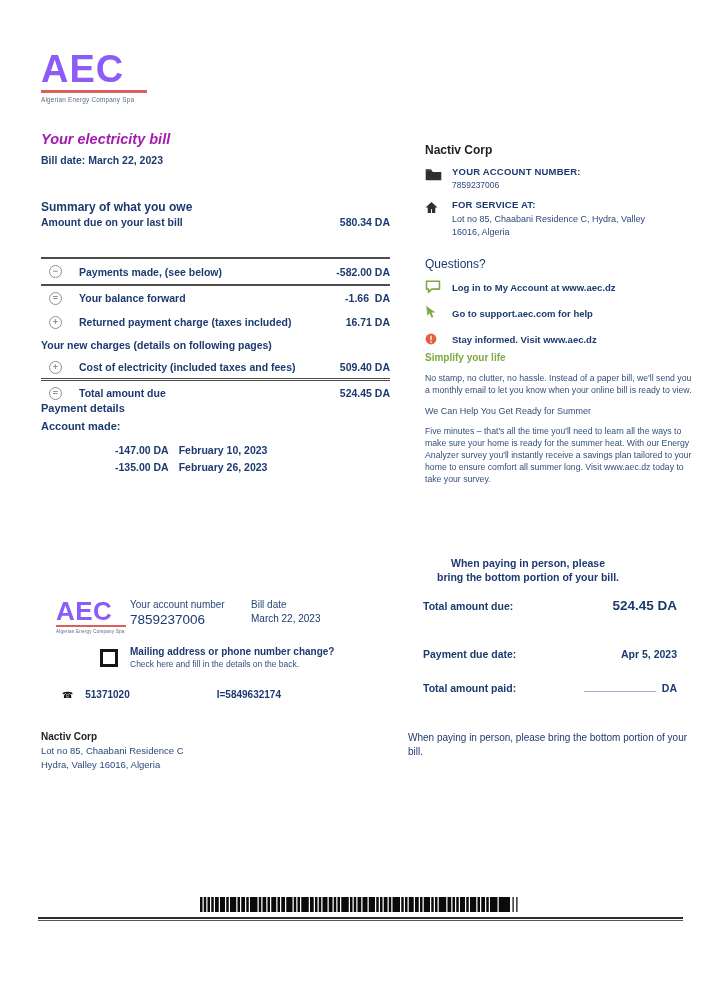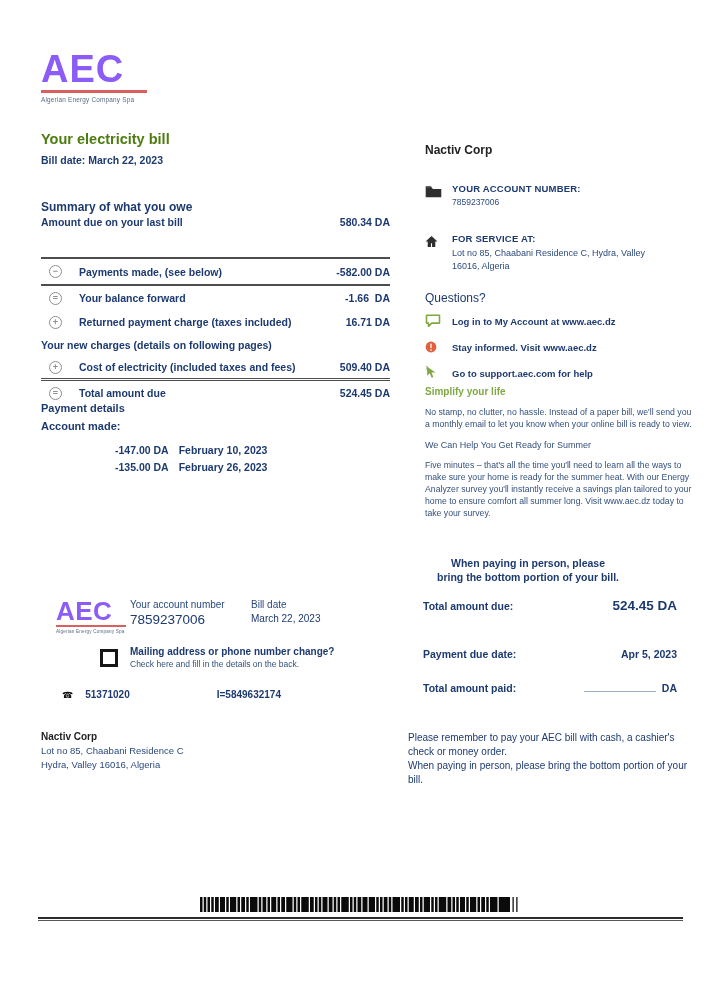--- a/index.html
+++ b/index.html
@@ -5,21 +5,21 @@
   html,body{margin:0;padding:0;background:#ffffff;}
   body{font-family:"Liberation Sans",sans-serif;color:#2c4a7c;}
   .page{position:relative;width:720px;height:1000px;background:#fff;overflow:hidden;}
 
   
   .logo{position:absolute;left:41px;top:50px;width:112px;}
   .logo-text{font-size:38px;font-weight:bold;color:#8b5cf6;line-height:1;letter-spacing:1px;}
   .logo-rule{height:3px;background:#dc5f5f;margin-top:2px;width:106px;}
   .logo-sub{font-size:6.4px;color:#5a6b85;margin-top:3px;white-space:nowrap;letter-spacing:.2px;}
 
-  .title{position:absolute;left:41px;top:131px;font-size:14.5px;font-weight:bold;color:#4d7c0f;}
+  .title{position:absolute;left:41px;top:131px;font-size:14.5px;font-weight:bold;color:#a21caf;font-style:italic;}
   .billdate{position:absolute;left:41px;top:154px;font-size:10.5px;font-weight:bold;color:#1d3a70;}
 
   
   .summary{position:absolute;left:41px;top:200px;width:349px;}
   .sum-heading{font-size:12px;font-weight:bold;color:#1d3a70;}
   .sum-prev{display:flex;justify-content:space-between;font-size:10.5px;font-weight:bold;color:#1d3a70;margin-top:2px;}
   .srows{margin-top:29px;}
   .srow{display:flex;align-items:center;font-size:10.5px;font-weight:bold;color:#1d3a70;}
   .srow.h25{height:25px;}
   .srow.h24{height:24px;}
@@ -33,21 +33,21 @@
   .indent-row{margin-left:37px;}
 
   .pdetails{position:absolute;left:41px;top:402px;font-size:11px;font-weight:bold;color:#1d3a70;}
   .pdetails .sub{margin-top:6px;}
   .pay-lines{margin-top:10px;margin-left:74px;font-size:10.5px;line-height:17px;}
   .pay-line{display:flex;gap:10px;}
 
   
   .rc{position:absolute;left:425px;top:143px;width:270px;}
   .rc-name{font-size:12px;font-weight:bold;color:#222;}
-  .rc-item{display:flex;gap:9px;margin-top:26px;}
+  .rc-item{display:flex;gap:9px;margin-top:9px;}
   .rc-icon{flex:0 0 18px;padding-top:1px;}
   .rc-label{font-size:9.5px;font-weight:bold;color:#1d3a70;letter-spacing:.2px;}
   .rc-value{font-size:8.5px;color:#2c4a7c;margin-top:3px;}
   .rc-addr{font-size:9px;color:#2c4a7c;margin-top:3px;line-height:1.45;}
   .rc-q{font-size:12px;font-weight:normal;color:#1d3a70;margin-top:18px;}
   .rc-link{display:flex;gap:9px;align-items:center;margin-top:7px;}
   .rc-link-text{font-size:9.5px;font-weight:bold;color:#1d3a70;}
   .rc-simplify{font-size:10px;font-weight:bold;color:#7fa843;margin-top:3px;}
   .rc-para{font-size:8.7px;line-height:1.38;color:#33507c;margin-top:9px;}
   .rc-subhead{font-size:9px;color:#33507c;margin-top:10px;}
@@ -186,37 +186,37 @@
     <div class="rc-link">
       <span class="rc-icon">
         <svg width="16" height="13" viewBox="0 0 24 20">
             <path d="M2 2h20v12H10l-5 5v-5H2z" fill="none" stroke="#7fa843" stroke-width="2.4" stroke-linejoin="round"></path>
           </svg>
       </span>
       <span class="rc-link-text">Log in to My Account at www.aec.dz</span>
     </div>
     <div class="rc-link">
       <span class="rc-icon">
+        <svg width="12" height="13" viewBox="0 0 18 20">
+            <path d="M3 1v14l4-4 3 7 2.6-1.2L9.8 10H16z" fill="#7fa843"></path>
+            <path d="M1 1l4 1M1 5l3-1" stroke="#7fa843" stroke-width="1.4"></path>
+          </svg>
+      </span>
+      <span class="rc-link-text">Go to support.aec.com for help</span>
+    </div>
+    <div class="rc-link">
+      <span class="rc-icon">
         <svg width="12" height="12" viewBox="0 0 20 20">
             <circle cx="10" cy="10" r="9" fill="#e2603d"></circle>
             <rect x="8.9" y="4" width="2.2" height="8" rx="1" fill="#fff"></rect>
             <circle cx="10" cy="15" r="1.4" fill="#fff"></circle>
           </svg>
       </span>
       <span class="rc-link-text">Stay informed. Visit www.aec.dz</span>
     </div>
-    <div class="rc-link">
-      <span class="rc-icon">
-        <svg width="12" height="13" viewBox="0 0 18 20">
-            <path d="M3 1v14l4-4 3 7 2.6-1.2L9.8 10H16z" fill="#7fa843"></path>
-            <path d="M1 1l4 1M1 5l3-1" stroke="#7fa843" stroke-width="1.4"></path>
-          </svg>
-      </span>
-      <span class="rc-link-text">Go to support.aec.com for help</span>
-    </div>
 
     <div class="rc-simplify">Simplify your life</div>
     <div class="rc-para">No stamp, no clutter, no hassle. Instead of a paper bill, we'll send you a monthly email to let you know when your online  bill is ready to view.</div>
     <div class="rc-subhead">We Can Help  You Get Ready  for Summer</div>
     <div class="rc-para">Five minutes  – that's all the time you'll  need to learn  all  the ways to make sure  your home is ready for the summer  heat. With our Energy Analyzer  survey you'll instantly  receive a savings plan tailored  to your home to ensure  comfort all summer  long. Visit     www.aec.dz   today to take your survey.</div>
   </div>
 
   <div class="notice">
     <span>When paying in person, please</span><br>
     <span>bring the bottom portion of your bill.</span>
@@ -264,21 +264,20 @@
     <span class="c2">I=5849632174</span>
   </div>
 
   <div class="mailaddr">
     <div class="mail-name">Nactiv Corp</div>
     <div>Lot no 85, Chaabani Residence C</div>
     <div>Hydra, Valley 16016, Algeria</div>
   </div>
 
   <div class="payinfo">
-    <div>Please remember to pay your AEC bill with cash, a cashier's check or money order.</div>
     <div>When paying in person, please bring the bottom portion of your bill.</div>
   </div>
 
   <div class="barcode">
       <span class="bar" style="width: 2px;"></span>
       <span class="gap" style="width: 1px;"></span>
       <span class="bar" style="width: 2px;"></span>
       <span class="gap" style="width: 1px;"></span>
       <span class="bar" style="width: 2px;"></span>
       <span class="gap" style="width: 1px;"></span>

